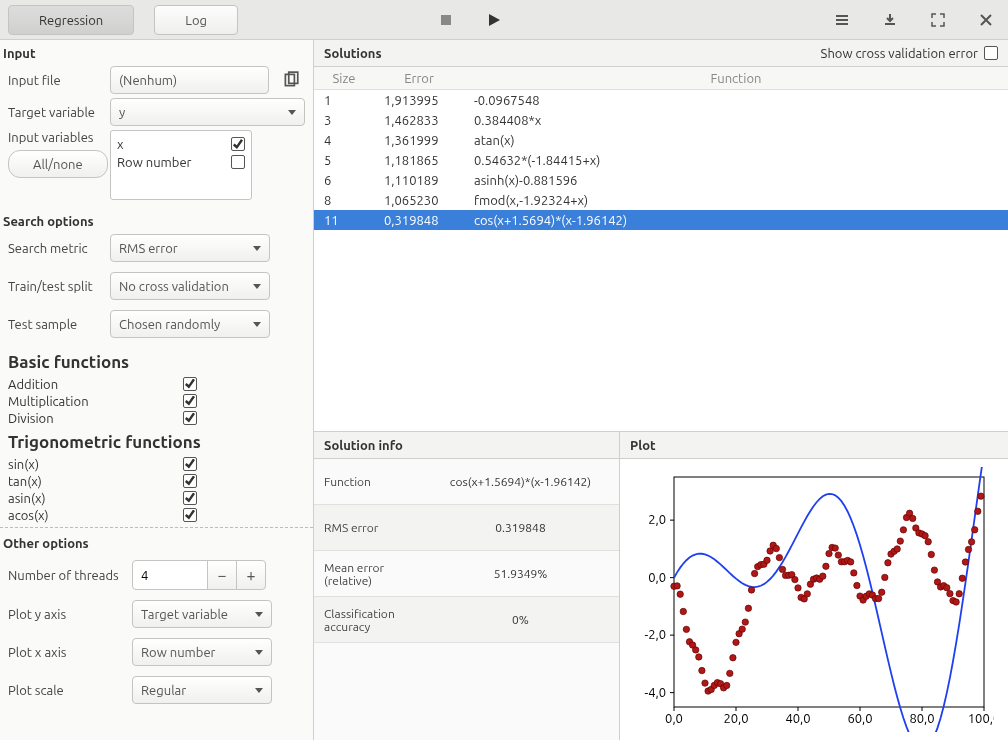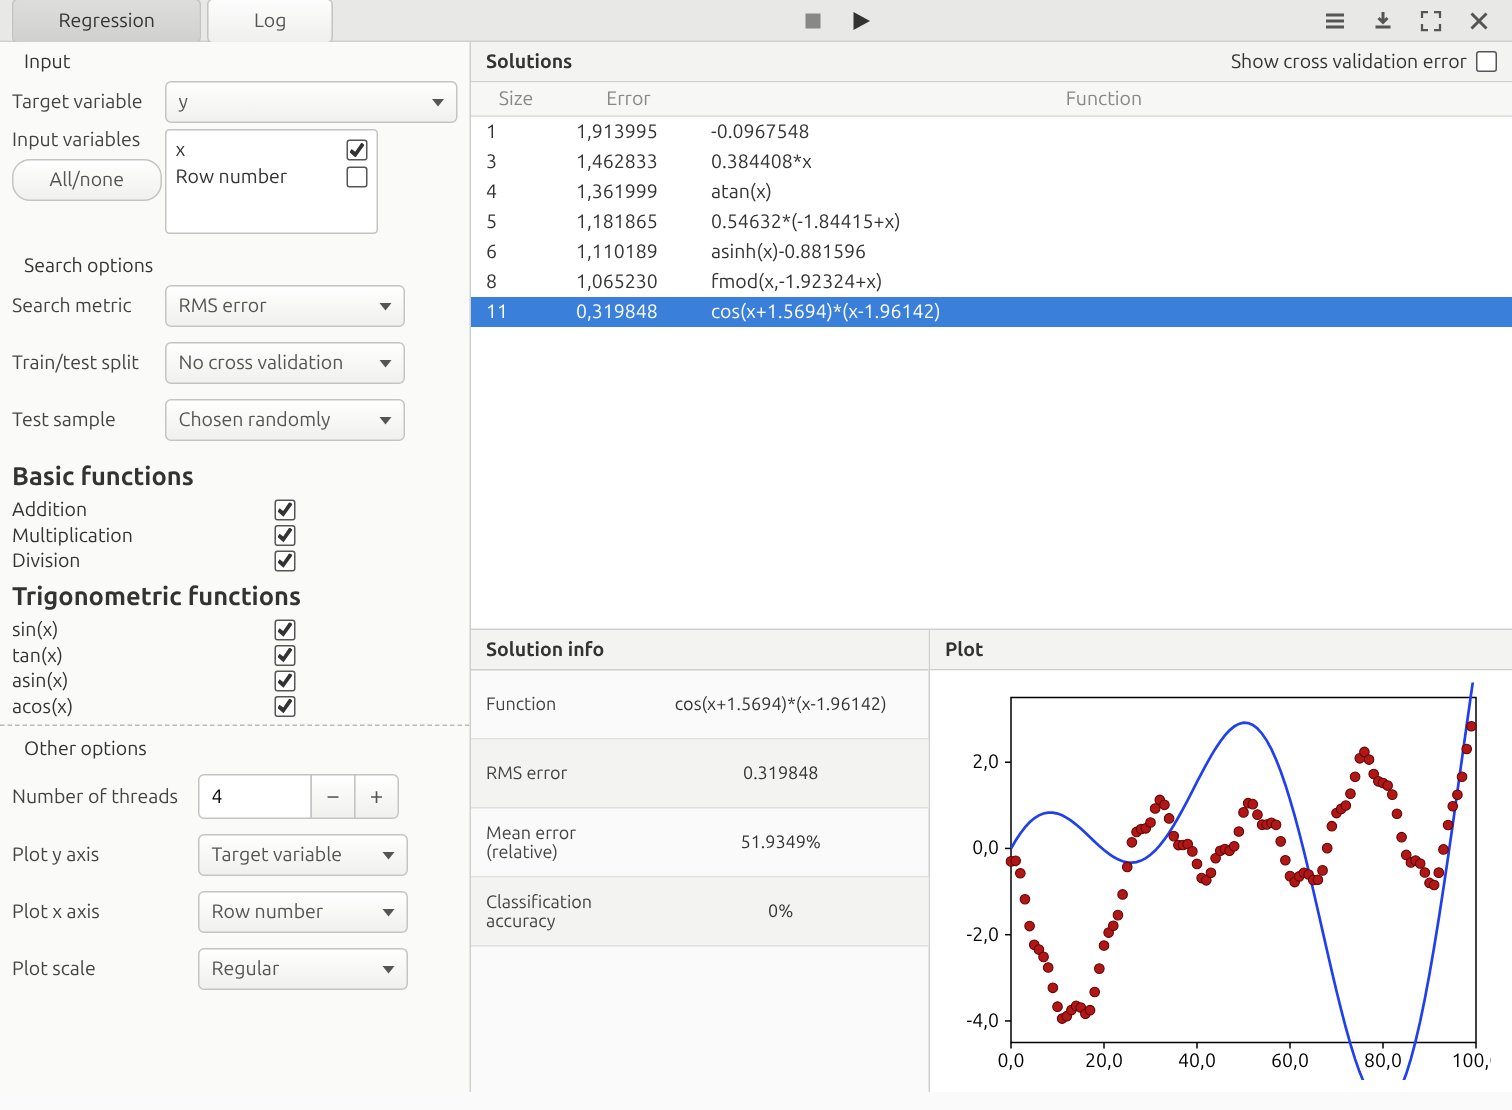--- a/index.html
+++ b/index.html
@@ -1,30 +1,30 @@
 <!DOCTYPE html>
 <html><head>
 <meta charset="utf-8">
 <style>
 * { box-sizing: border-box; margin: 0; padding: 0; font-family: "Ubuntu", "Segoe UI", sans-serif; font-size: 13px; }
 body { background: #fafafa; width: 1008px; height: 740px; overflow: hidden; color: #333; }
 
 
-.toolbar { height: 28px; background: #e8e8e6; display: flex; align-items: center; padding: 4px 8px; border-bottom: 1px solid #cfcfcd; gap: 4px; }
+.toolbar { height: 40px; background: #e8e8e6; display: flex; align-items: center; padding: 4px 8px; border-bottom: 1px solid #cfcfcd; gap: 20px; }
 .tab-btn { height: 30px; padding: 0 30px; border: 1px solid #c4c4c2; background: linear-gradient(#fdfdfd,#efefed); border-radius: 4px; cursor: pointer; color: #555; }
 .tab-btn.active { background: linear-gradient(#ddd,#d0d0ce); color: #333; }
 .tb-spacer { flex: 1; }
 .tb-icon { width: 28px; height: 28px; display: flex; align-items: center; justify-content: center; color: #555; cursor: pointer; }
 .tb-icon svg { width: 16px; height: 16px; }
 
 .main-area { display: flex; height: 700px; }
 .left-pane { width: 314px; border-right: 1px solid #cfcfcd; background: #fafaf8; display: flex; flex-direction: column; }
 .right-pane { flex: 1; display: flex; flex-direction: column; }
 
-.section-title { font-weight: normal; padding: 6px 8px 4px 16px; }
+.section-title { font-weight: bold; padding: 6px 8px 4px 3px; }
 .field-row { display: flex; align-items: center; padding: 2px 8px; gap: 4px; }
 .field-label { width: 98px; color: #444; }
 .field-label.narrow { width: 120px; }
 .select-box { flex: 1; height: 28px; border: 1px solid #c4c4c2; border-radius: 4px; background: linear-gradient(#fff,#f0f0ee); display: flex; align-items: center; justify-content: space-between; padding: 0 8px; cursor: pointer; color: #555; font-size: 13px; }
 .file-picker { width: 142px; }
 .arrow-down { border-left: 4px solid transparent; border-right: 4px solid transparent; border-top: 5px solid #555; }
 .copy-icon-box { width: 28px; height: 28px; margin-left: 4px; display: flex; align-items: center; justify-content: center; cursor: pointer; }
 
 .var-list { width: 142px; height: 70px; border: 1px solid #c4c4c2; background: #fff; border-radius: 3px; padding: 4px 6px; font-size: 13px; }
 .var-item { display: flex; justify-content: space-between; align-items: center; height: 18px; }
@@ -108,20 +108,32 @@
         <path d="M3 3l10 10M13 3L3 13" stroke="#555" stroke-width="2"></path>
       </svg>
     </div>
 </div>
 
 <div class="main-area">
 
   <div class="left-pane">
     <div class="left-scroll">
     <div class="section-title">Input</div>
+    <div class="field-row">
+      <div class="field-label">Input file</div>
+      <div class="select-box file-picker">
+            <span>(Nenhum)</span>
+          </div>
+      <div class="copy-icon-box">
+            <svg width="18" height="18" viewBox="0 0 16 16">
+              <rect x="3" y="3" width="8" height="10" fill="none" stroke="#555" stroke-width="1.5"></rect>
+              <rect x="6" y="1" width="8" height="10" fill="none" stroke="#555" stroke-width="1.5"></rect>
+            </svg>
+          </div>
+    </div>
     <div class="field-row">
       <div class="field-label">Target variable</div>
       <div class="select-box file-picker">
             <span>y</span>
             <span class="arrow-down"></span>
           </div>
     </div>
     <div class="field-row" style="align-items:flex-start">
       <div style="width:98px">
         <div class="field-label" style="width:auto">Input variables</div>

